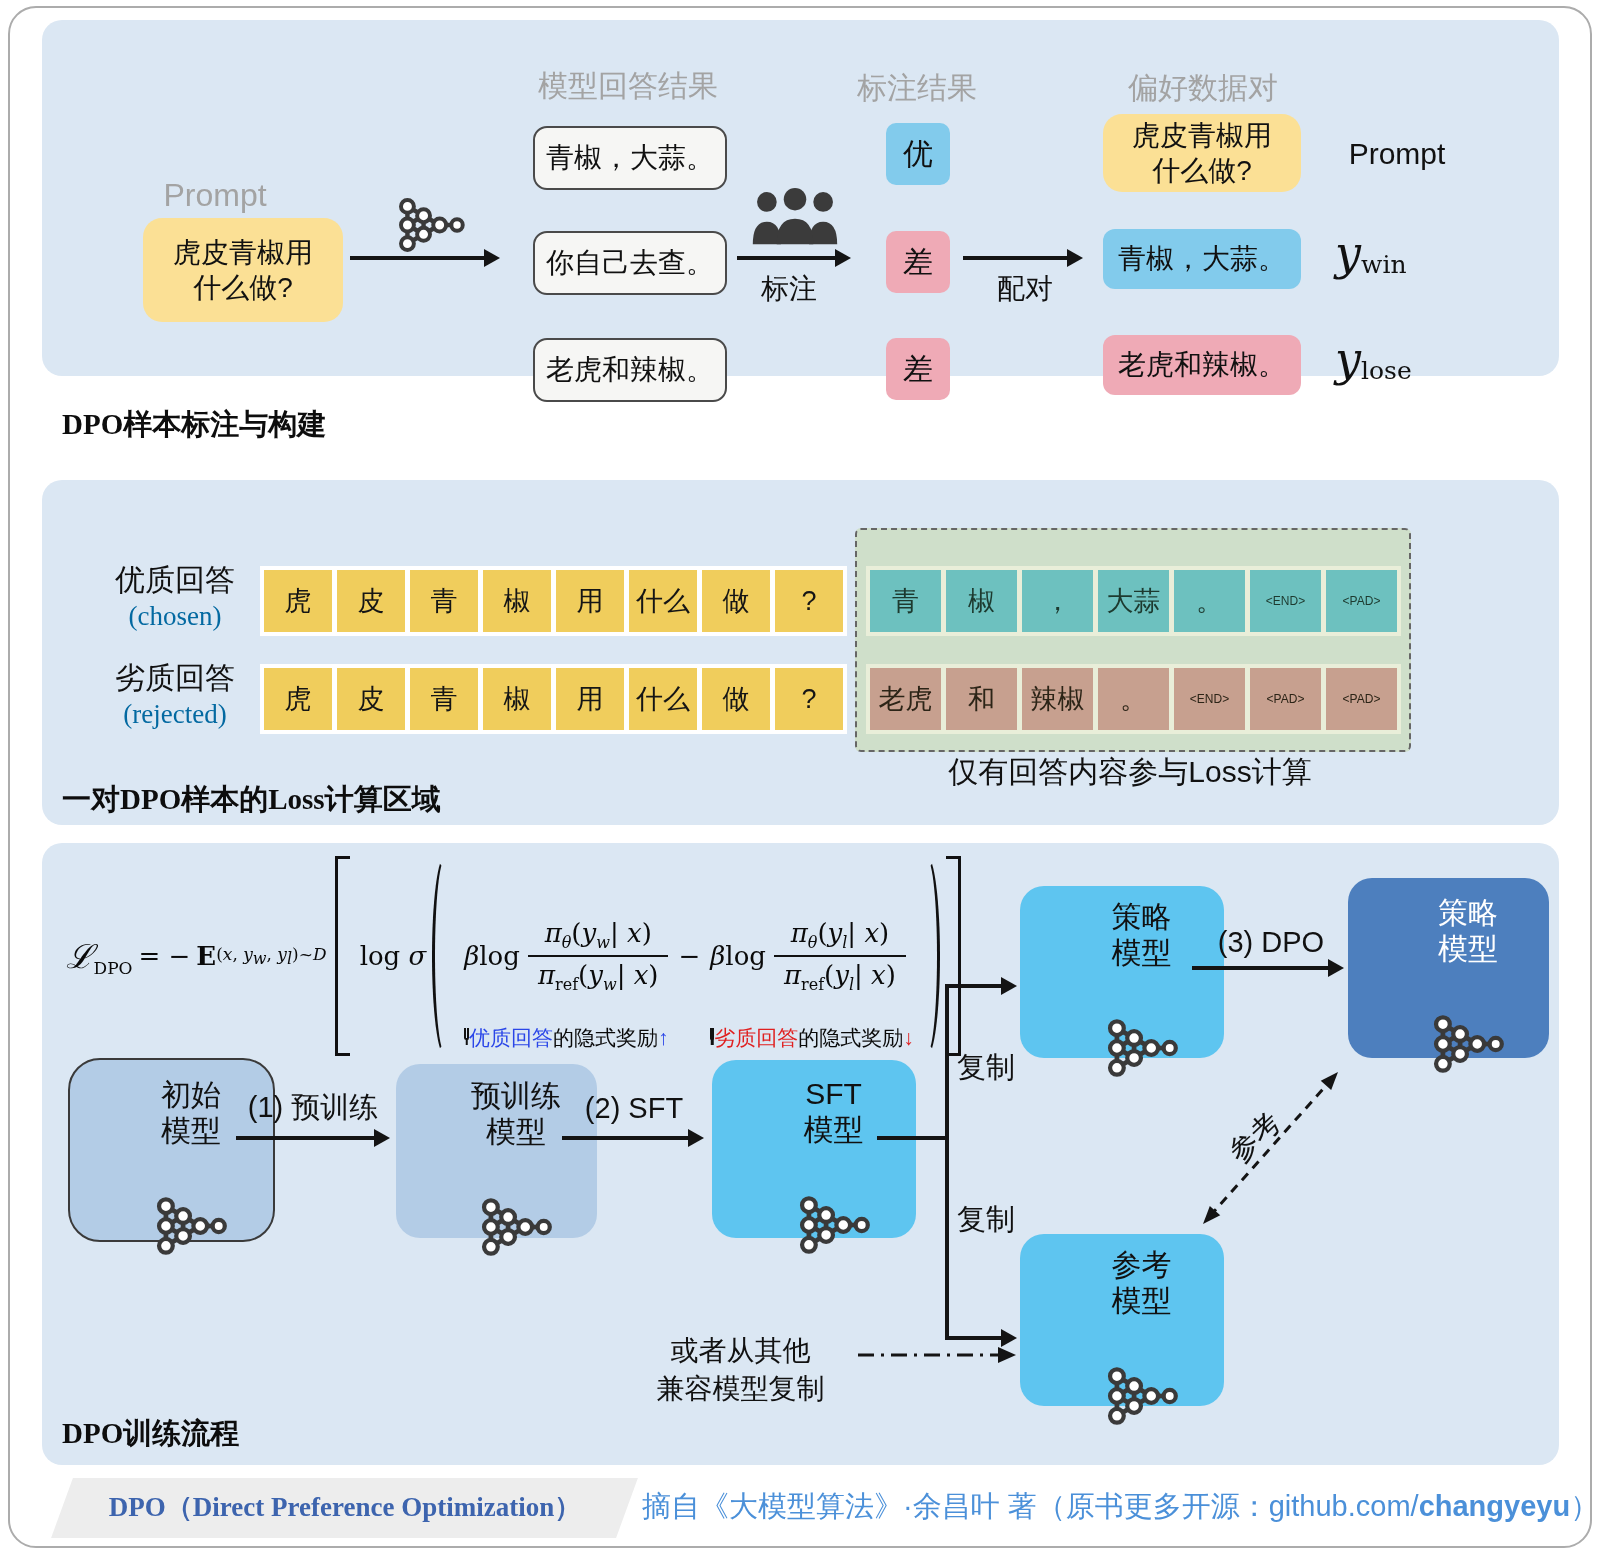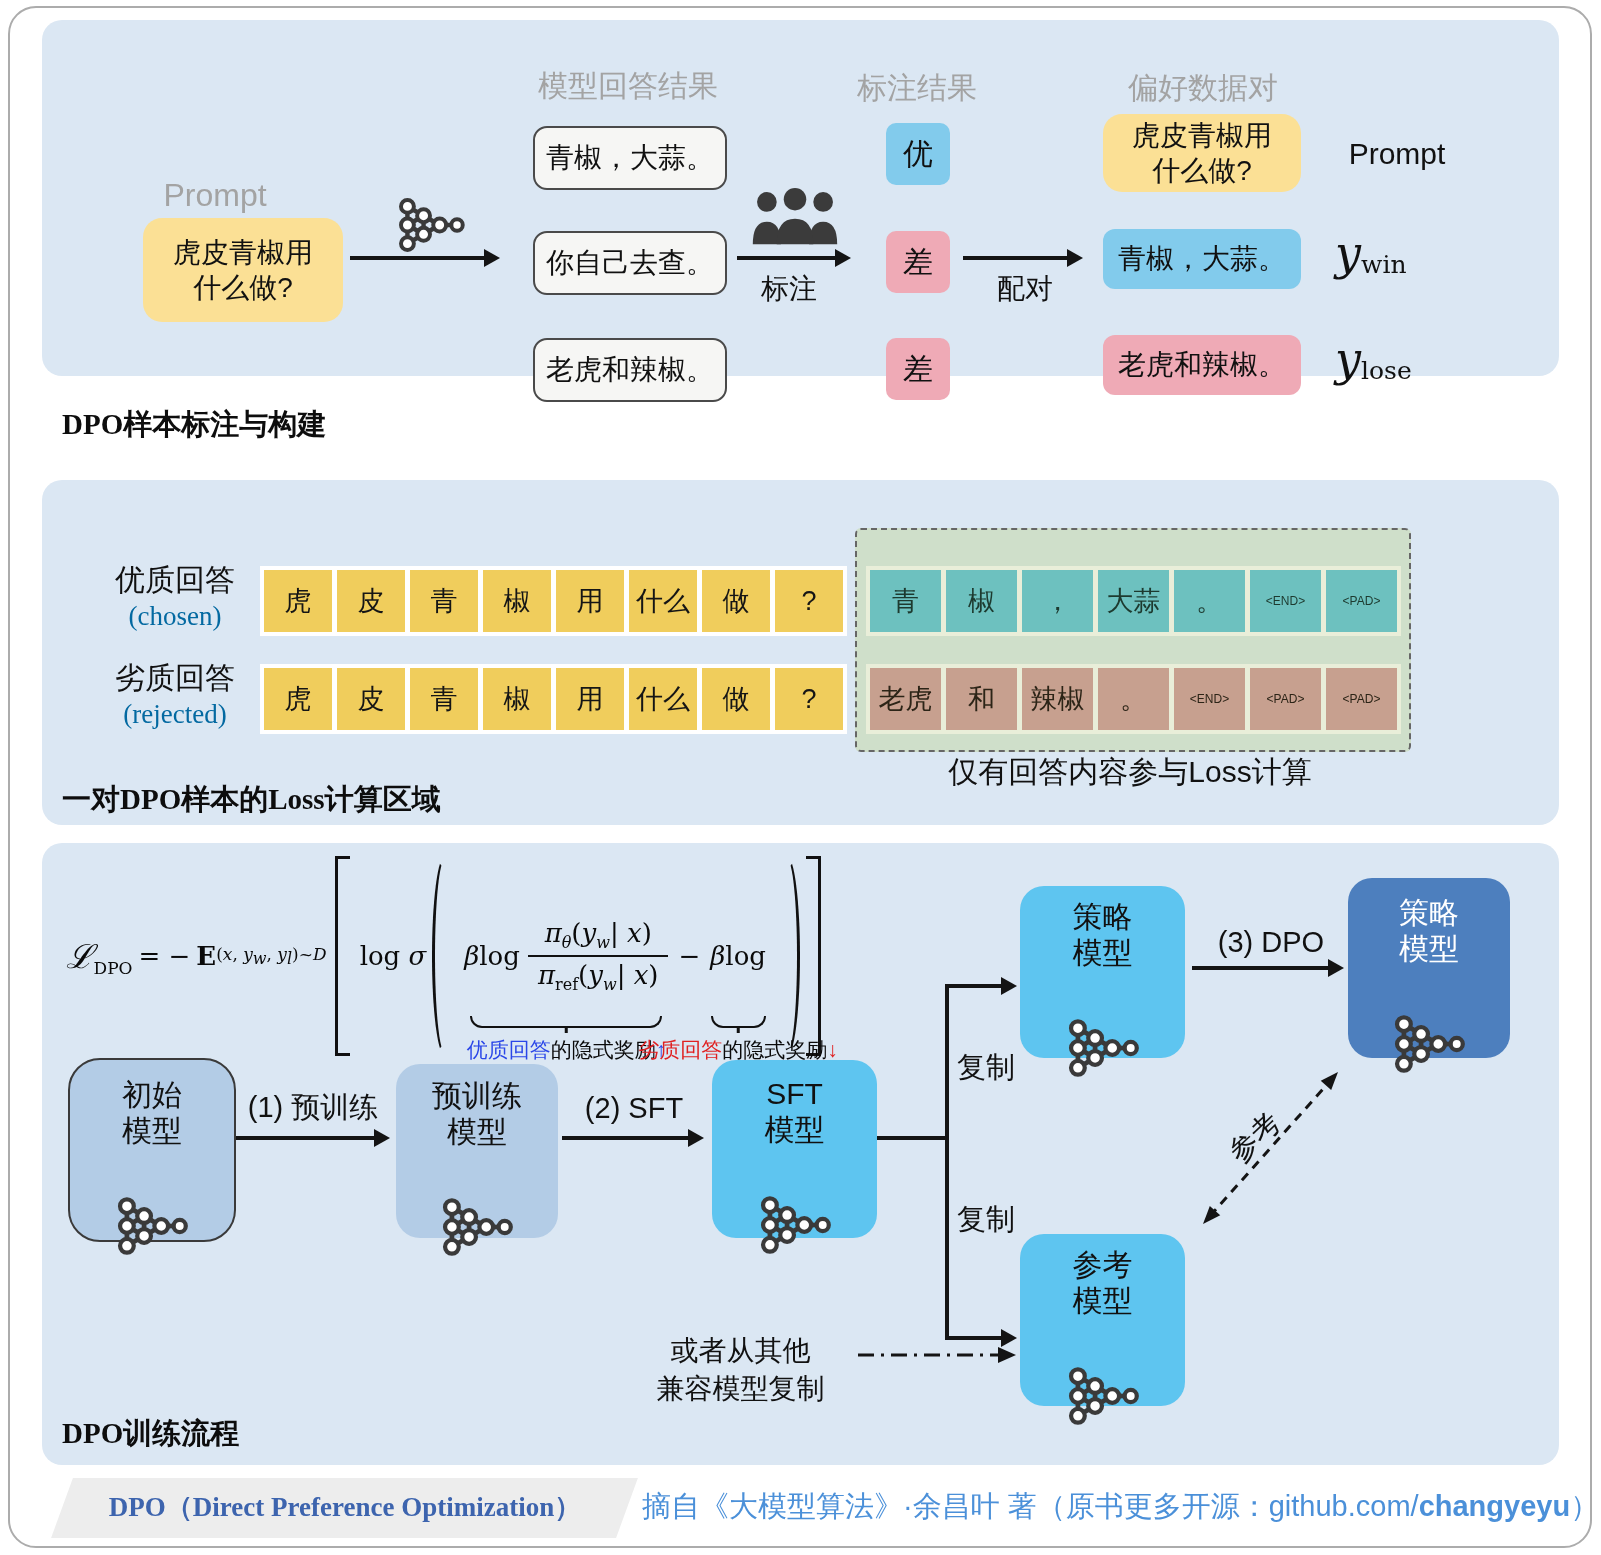--- a/index.html
+++ b/index.html
@@ -39,42 +39,42 @@
   .ans-r .tok{background:#c7a08f;color:#2c2417;width:71px;}
   .tok.tok-sp{font-size:12px;letter-spacing:0;}
   .dashedbox{position:absolute;background:#cfdfca;border:2.5px dashed #666;border-radius:6px;}
   .rowlab1{font-size:30px;color:#111;}
   .rowlab2{font-family:"Liberation Serif",serif;font-size:27px;color:#0369a1;}
   
   .mbox{position:absolute;border-radius:24px;display:flex;flex-direction:column;
         align-items:center;justify-content:center;gap:8px;font-size:30px;line-height:1.2;text-align:center;}
   .mbox .net-slot{width:78px;height:66px;display:block;}
   .mbox.init{background:#f4f4f2;border:2.5px solid #3a3a3a;border-radius:32px;}
-  .mbox.pre{background:#b3cce6;}
+  .mbox.pre{background:#b3cce6;padding-left:39px;}
   .mbox.cyan{background:#5ec5f0;}
   .mbox.dark{background:#4d7fbe;color:#fff;}
   
   .formula{position:absolute;left:66px;top:856px;height:200px;display:flex;align-items:center;
            font-family:"DejaVu Serif",serif;font-size:26px;color:#0a0a0a;}
   .mi{font-style:italic;font-family:"DejaVu Serif",serif;}
   .msub{font-size:17px;}
   .mss{font-size:16px;}
   .bigL{font-size:33px;}
   .mop{margin:0 6px;}
   .brk{align-self:stretch;width:12px;flex:none;}
   .brk.l{border-left:3.5px solid #111;border-top:3.5px solid #111;border-bottom:3.5px solid #111;margin:0 4px 0 8px;}
   .brk.r{border-right:3.5px solid #111;border-top:3.5px solid #111;border-bottom:3.5px solid #111;margin-left:6px;}
   .paren{align-self:stretch;width:20px;flex:none;border:3.5px solid transparent;border-radius:50%;}
   .paren.l{border-left-color:#111;margin:0 2px 0 6px;}
   .paren.r{border-right-color:#111;margin-left:4px;}
   .fgroup{display:inline-flex;align-items:center;position:relative;margin:0 4px;}
   .frac{display:inline-flex;flex-direction:column;align-items:center;margin-left:8px;}
   .frac .num,.frac .den{padding:3px 10px;white-space:nowrap;}
   .frac .den{border-top:2.5px solid #111;}
-  .bwrap{position:absolute;top:calc(50% + 60px);left:0;right:0;display:flex;flex-direction:column;align-items:center;}
+  .bwrap{position:absolute;top:calc(50% + 60px);left:0;right:0;display:flex;flex-direction:row;align-items:center;}
   .ubrace{width:92%;height:10px;border-left:2.5px solid #111;border-right:2.5px solid #111;
           border-bottom:2.5px solid #111;border-radius:0 0 12px 12px;position:relative;}
   .ubrace::after{content:"";position:absolute;left:50%;top:100%;width:2.5px;height:7px;background:#111;transform:translateX(-50%);}
   .blabel{font-size:21px;margin-top:8px;white-space:nowrap;font-family:"Liberation Sans",sans-serif;}
   .blue-t{color:#2a46e8;}
   .red-t{color:#e02020;}
   
   .ylab .yy{font-size:46px;}
   .ylab sub{font-family:"DejaVu Serif",serif;font-size:25px;}
   
@@ -238,20 +238,24 @@
       <span class="bwrap">
           <span class="ubrace"></span>
           <span class="blabel"><span class="blue-t">优质回答</span><span>的隐式奖励</span><span class="blue-t">↑</span></span>
         </span>
     </span>
 
     <span class="mop">−</span>
 
     <span class="fgroup">
       <span><i class="mi">β</i><span>log</span></span>
+      <span class="frac">
+        <span class="num"><i class="mi">π</i><sub class="mss mi">θ</sub><span>(</span><i class="mi">y</i><sub class="mss mi">l</sub><span>| </span><i class="mi">x</i><span>)</span></span>
+        <span class="den"><i class="mi">π</i><sub class="mss">ref</sub><span>(</span><i class="mi">y</i><sub class="mss mi">l</sub><span>| </span><i class="mi">x</i><span>)</span></span>
+      </span>
       <span class="bwrap">
           <span class="ubrace"></span>
           <span class="blabel"><span class="red-t">劣质回答</span><span>的隐式奖励</span><span class="red-t">↓</span></span>
         </span>
     </span>
 
     <span class="paren r"></span>
     <span class="brk r"></span>
   </div>
 

